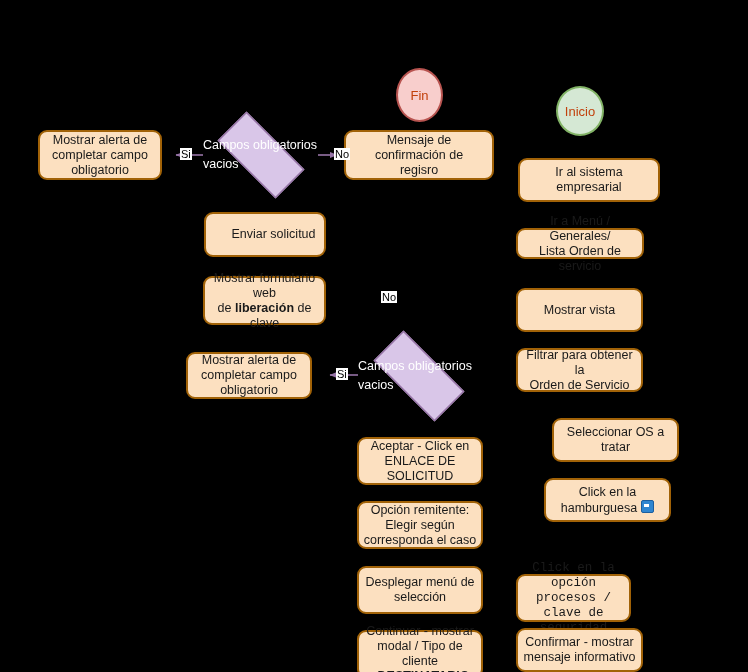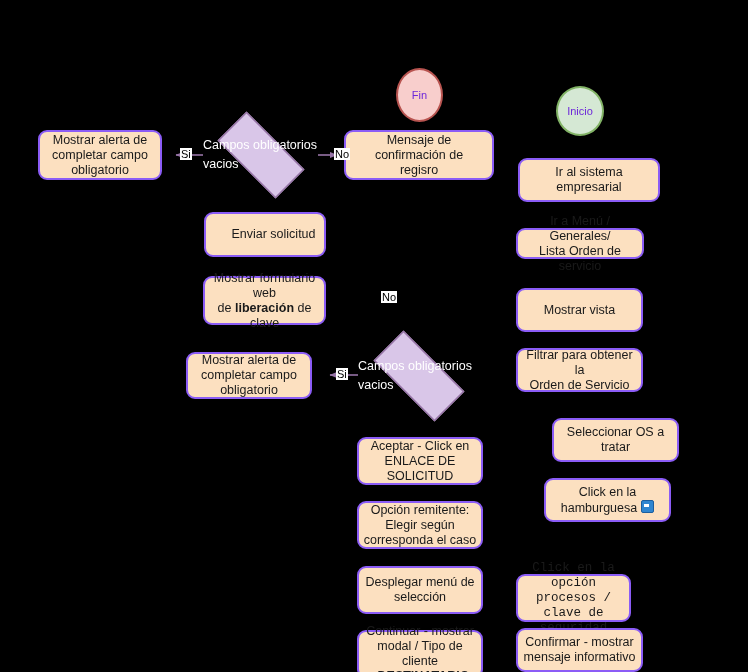--- a/index.html
+++ b/index.html
@@ -15,21 +15,21 @@
     background: #000000;
     overflow: hidden;
     font-family: "Liberation Sans", sans-serif;
   }
 
   
   .node {
     position: absolute;
     box-sizing: border-box;
     background: #fce0c0;
-    border: 2px solid #8b5cf6;
+    border: 2px solid #a16207;
     border-radius: 9px;
     color: #1a1a1a;
     font-size: 12.5px;
     line-height: 15px;
     text-align: center;
     display: flex;
     align-items: center;
     justify-content: center;
     padding: 2px 3px;
     box-shadow: 2px 2px 2px rgba(0,0,0,0.55);
@@ -38,22 +38,22 @@
   .node .txt { display: block; width: 100%; }
 
   
   .terminator {
     position: absolute;
     box-sizing: border-box;
     border-radius: 50%;
     display: flex;
     align-items: center;
     justify-content: center;
-    font-size: 11px;
-    color: #6d28d9;
+    font-size: 13px;
+    color: #c2410c;
     box-shadow: 1px 1px 2px rgba(0,0,0,0.5);
   }
   .term-start { background: #d5e8d4; border: 2px solid #82b366; }
   .term-end   { background: #f8cecc; border: 2px solid #b85450; }
 
   
   .decision {
     position: absolute;
     display: flex;
     align-items: center;

